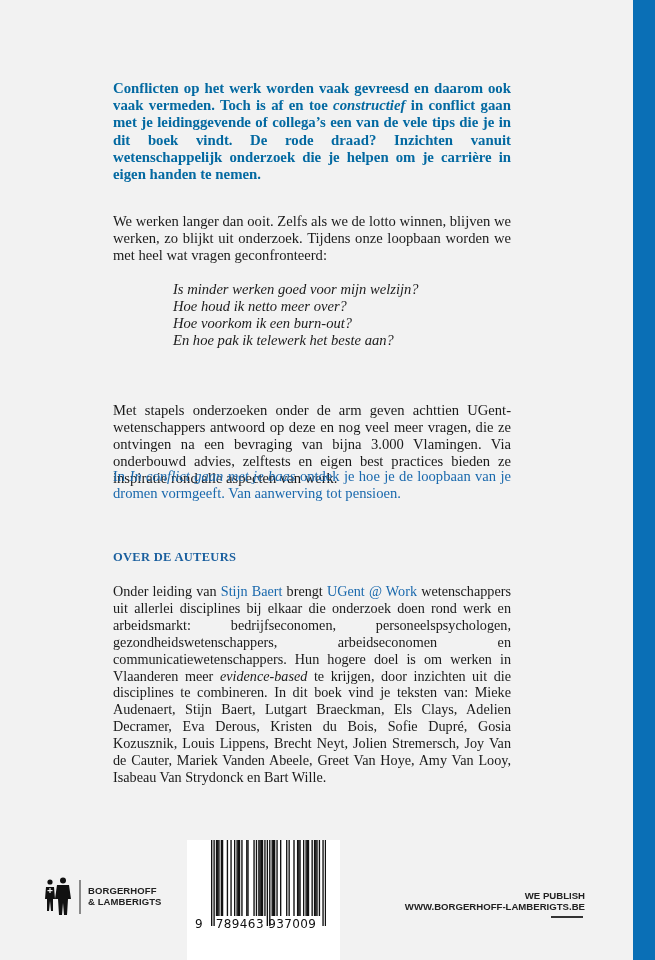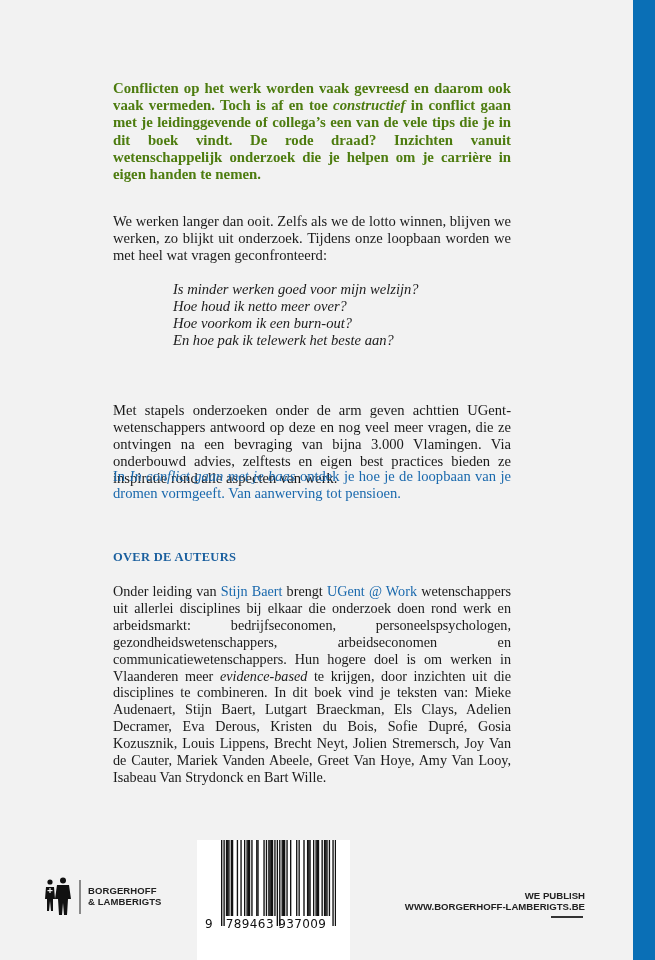--- a/index.html
+++ b/index.html
@@ -13,40 +13,40 @@
     position: absolute; left: 633px; top: 0; width: 22px; height: 960px;
     background: #0a6fb6;
   }
   .col {
     position: absolute; left: 113px; width: 398px;
     font-size: 14.6px; line-height: 17px;
   }
   .justify { text-align: justify; text-align-last: left; }
   .blue { color: #1a69ad; }
   .intro {
-    top: 80px; font-weight: bold; color: #4d7c0f; font-size: 14.8px; line-height: 17.2px;
+    top: 80px; font-weight: bold; color: #0369a1; font-size: 14.8px; line-height: 17.2px;
   }
   .intro .it { font-style: italic; }
   .p1 { top: 213px; }
   .questions {
     position: absolute; left: 173px; top: 281px; font-style: italic;
     font-size: 14.6px; line-height: 17px; color: #1a1a1a;
   }
   .questions div { white-space: nowrap; }
   .p2 { top: 366px; margin-top: 36px; }
   .p3 { top: 468px; }
   .p3 .it { font-style: italic; }
   .heading {
     position: absolute; left: 113px; top: 550px;
     font-weight: bold; color: #1a5f9e; font-size: 12.5px; letter-spacing: 0.3px;
   }
   .p4 { top: 583px; font-size: 14.2px; line-height: 16.9px; }
   .p4 .it { font-style: italic; }
   .barcode-box {
-    position: absolute; left: 197px; top: 840px; width: 153px; height: 120px;
+    position: absolute; left: 187px; top: 840px; width: 153px; height: 120px;
     background: #ffffff;
   }
   .barcode-svg { position: absolute; left: 24px; top: 0px; }
   .isbn {
     position: absolute; left: 8px; top: 77px;
     font-family: "DejaVu Sans", sans-serif; font-size: 12px; letter-spacing: 0.4px;
     color: #111; white-space: nowrap;
   }
   .isbn span { display: inline-block; }
   .logo { position: absolute; left: 44px; top: 877px; width: 150px; height: 50px; }

